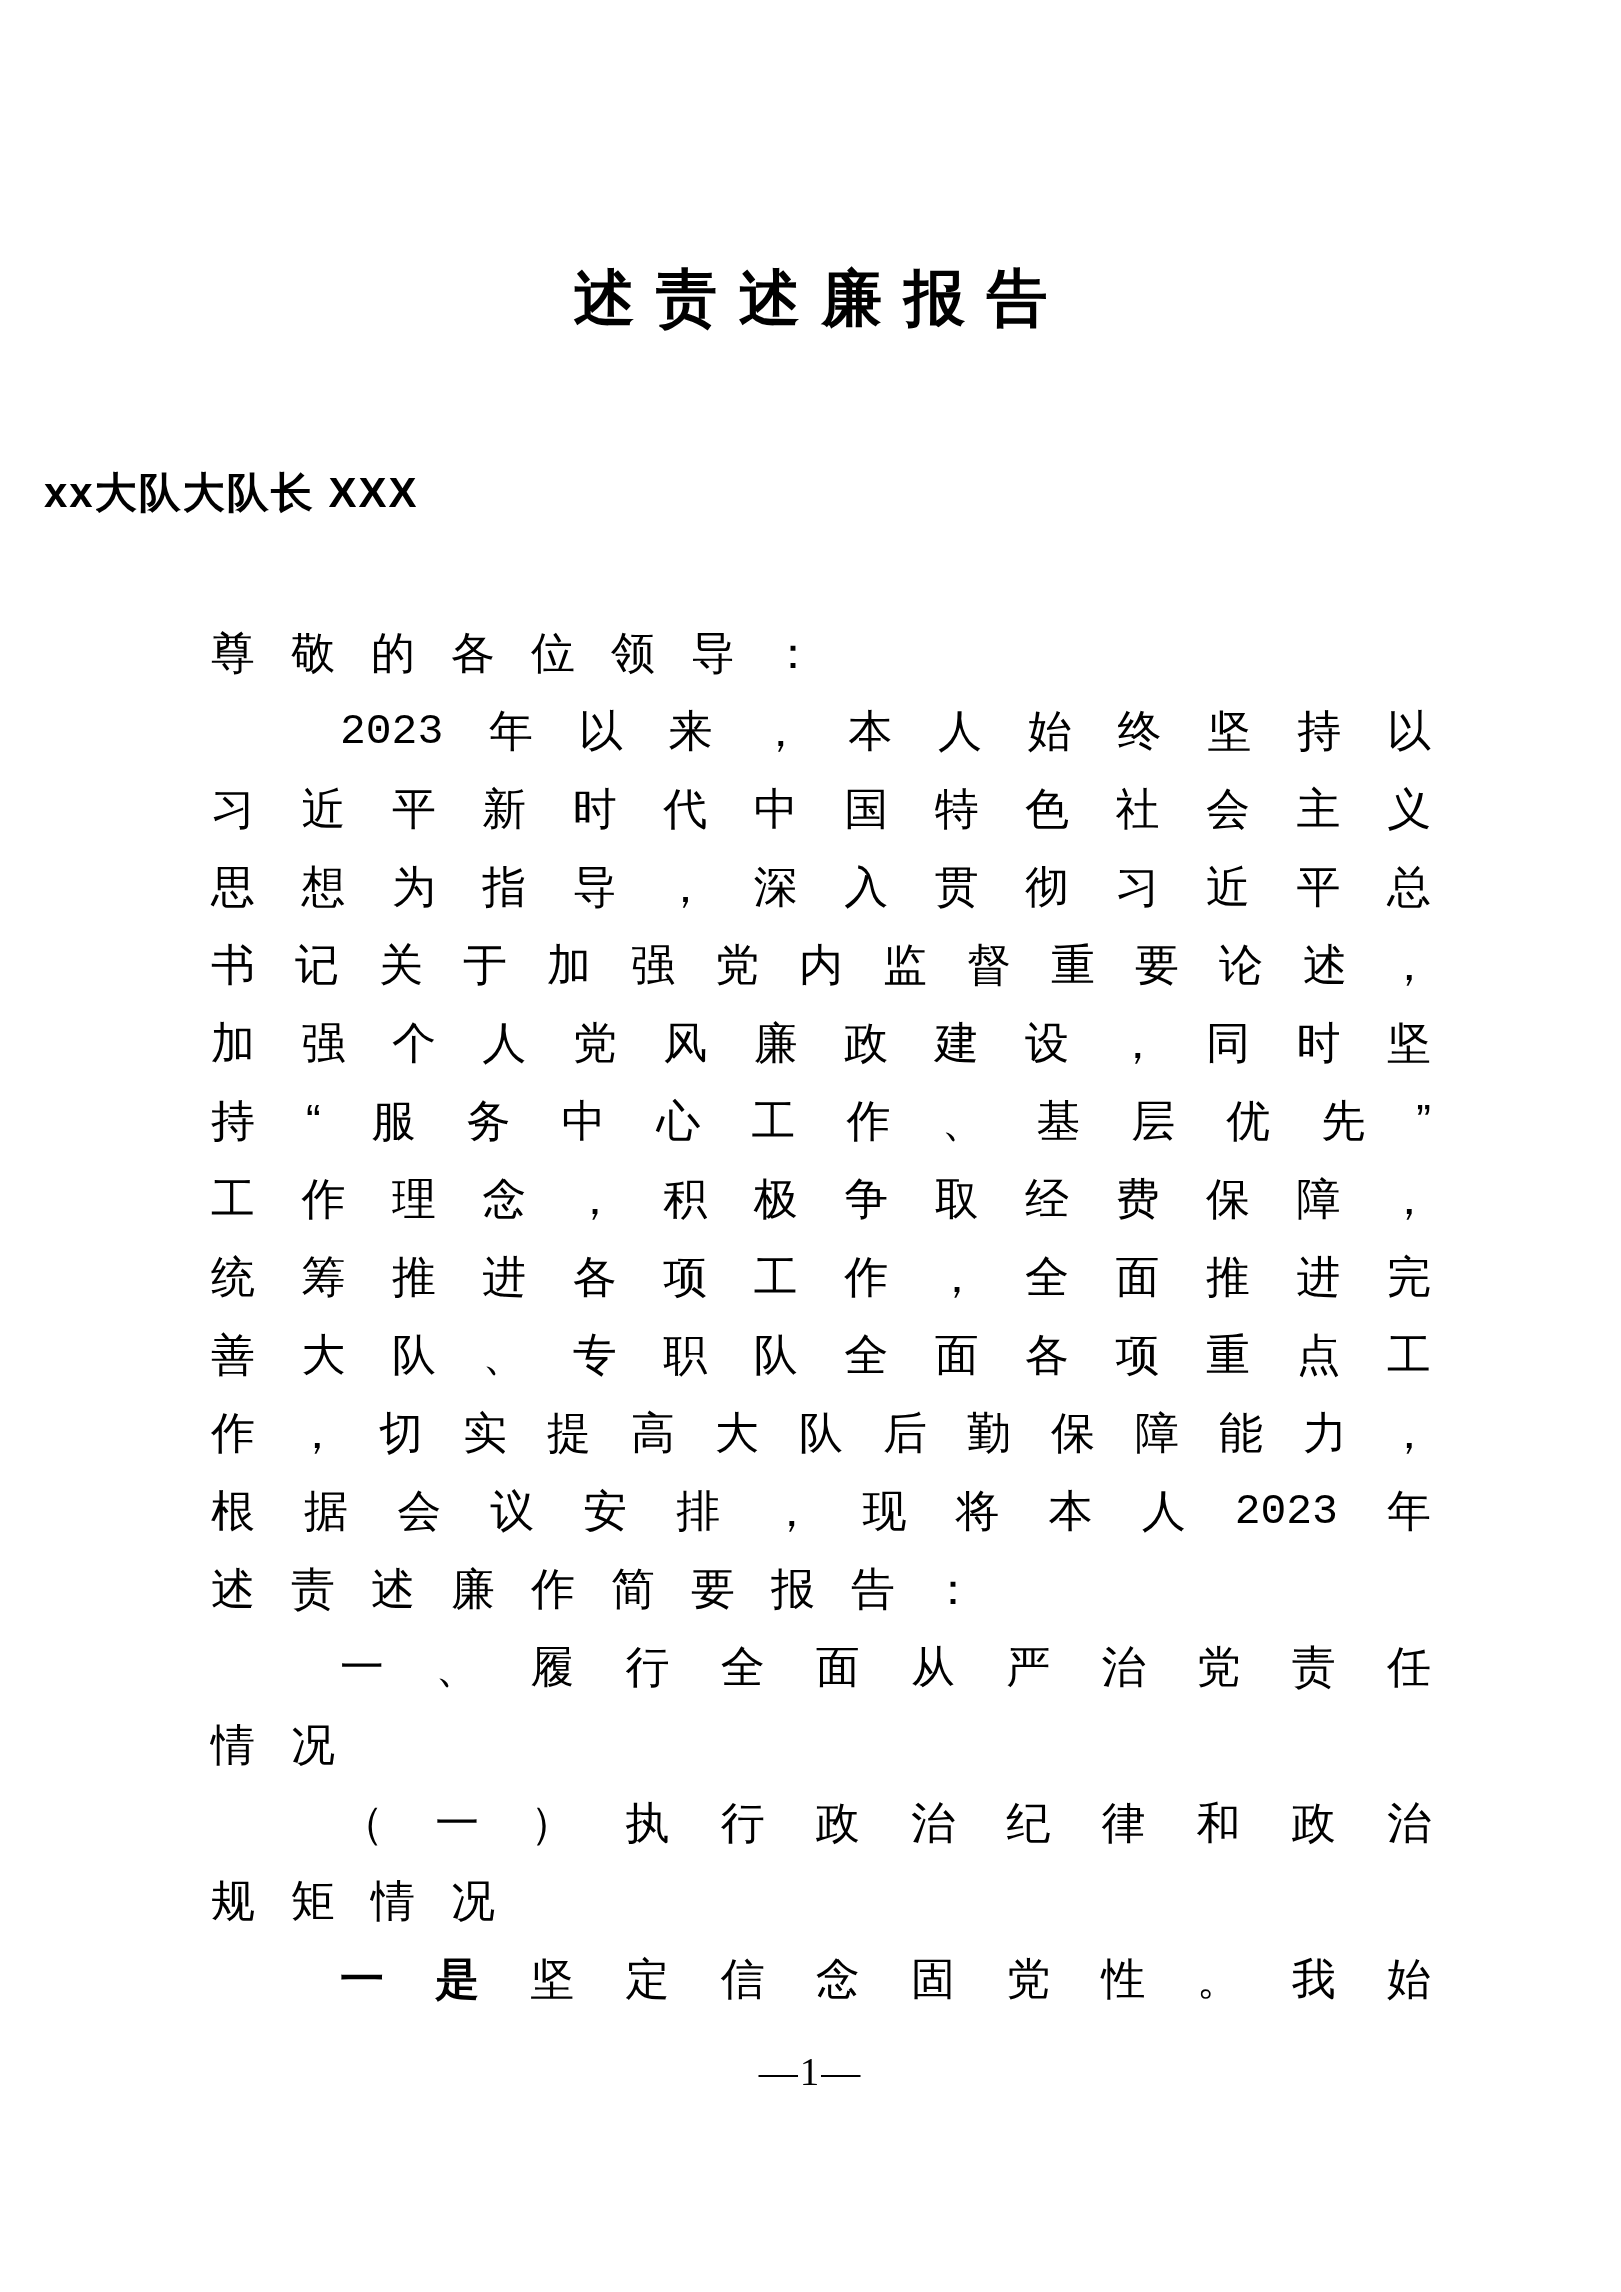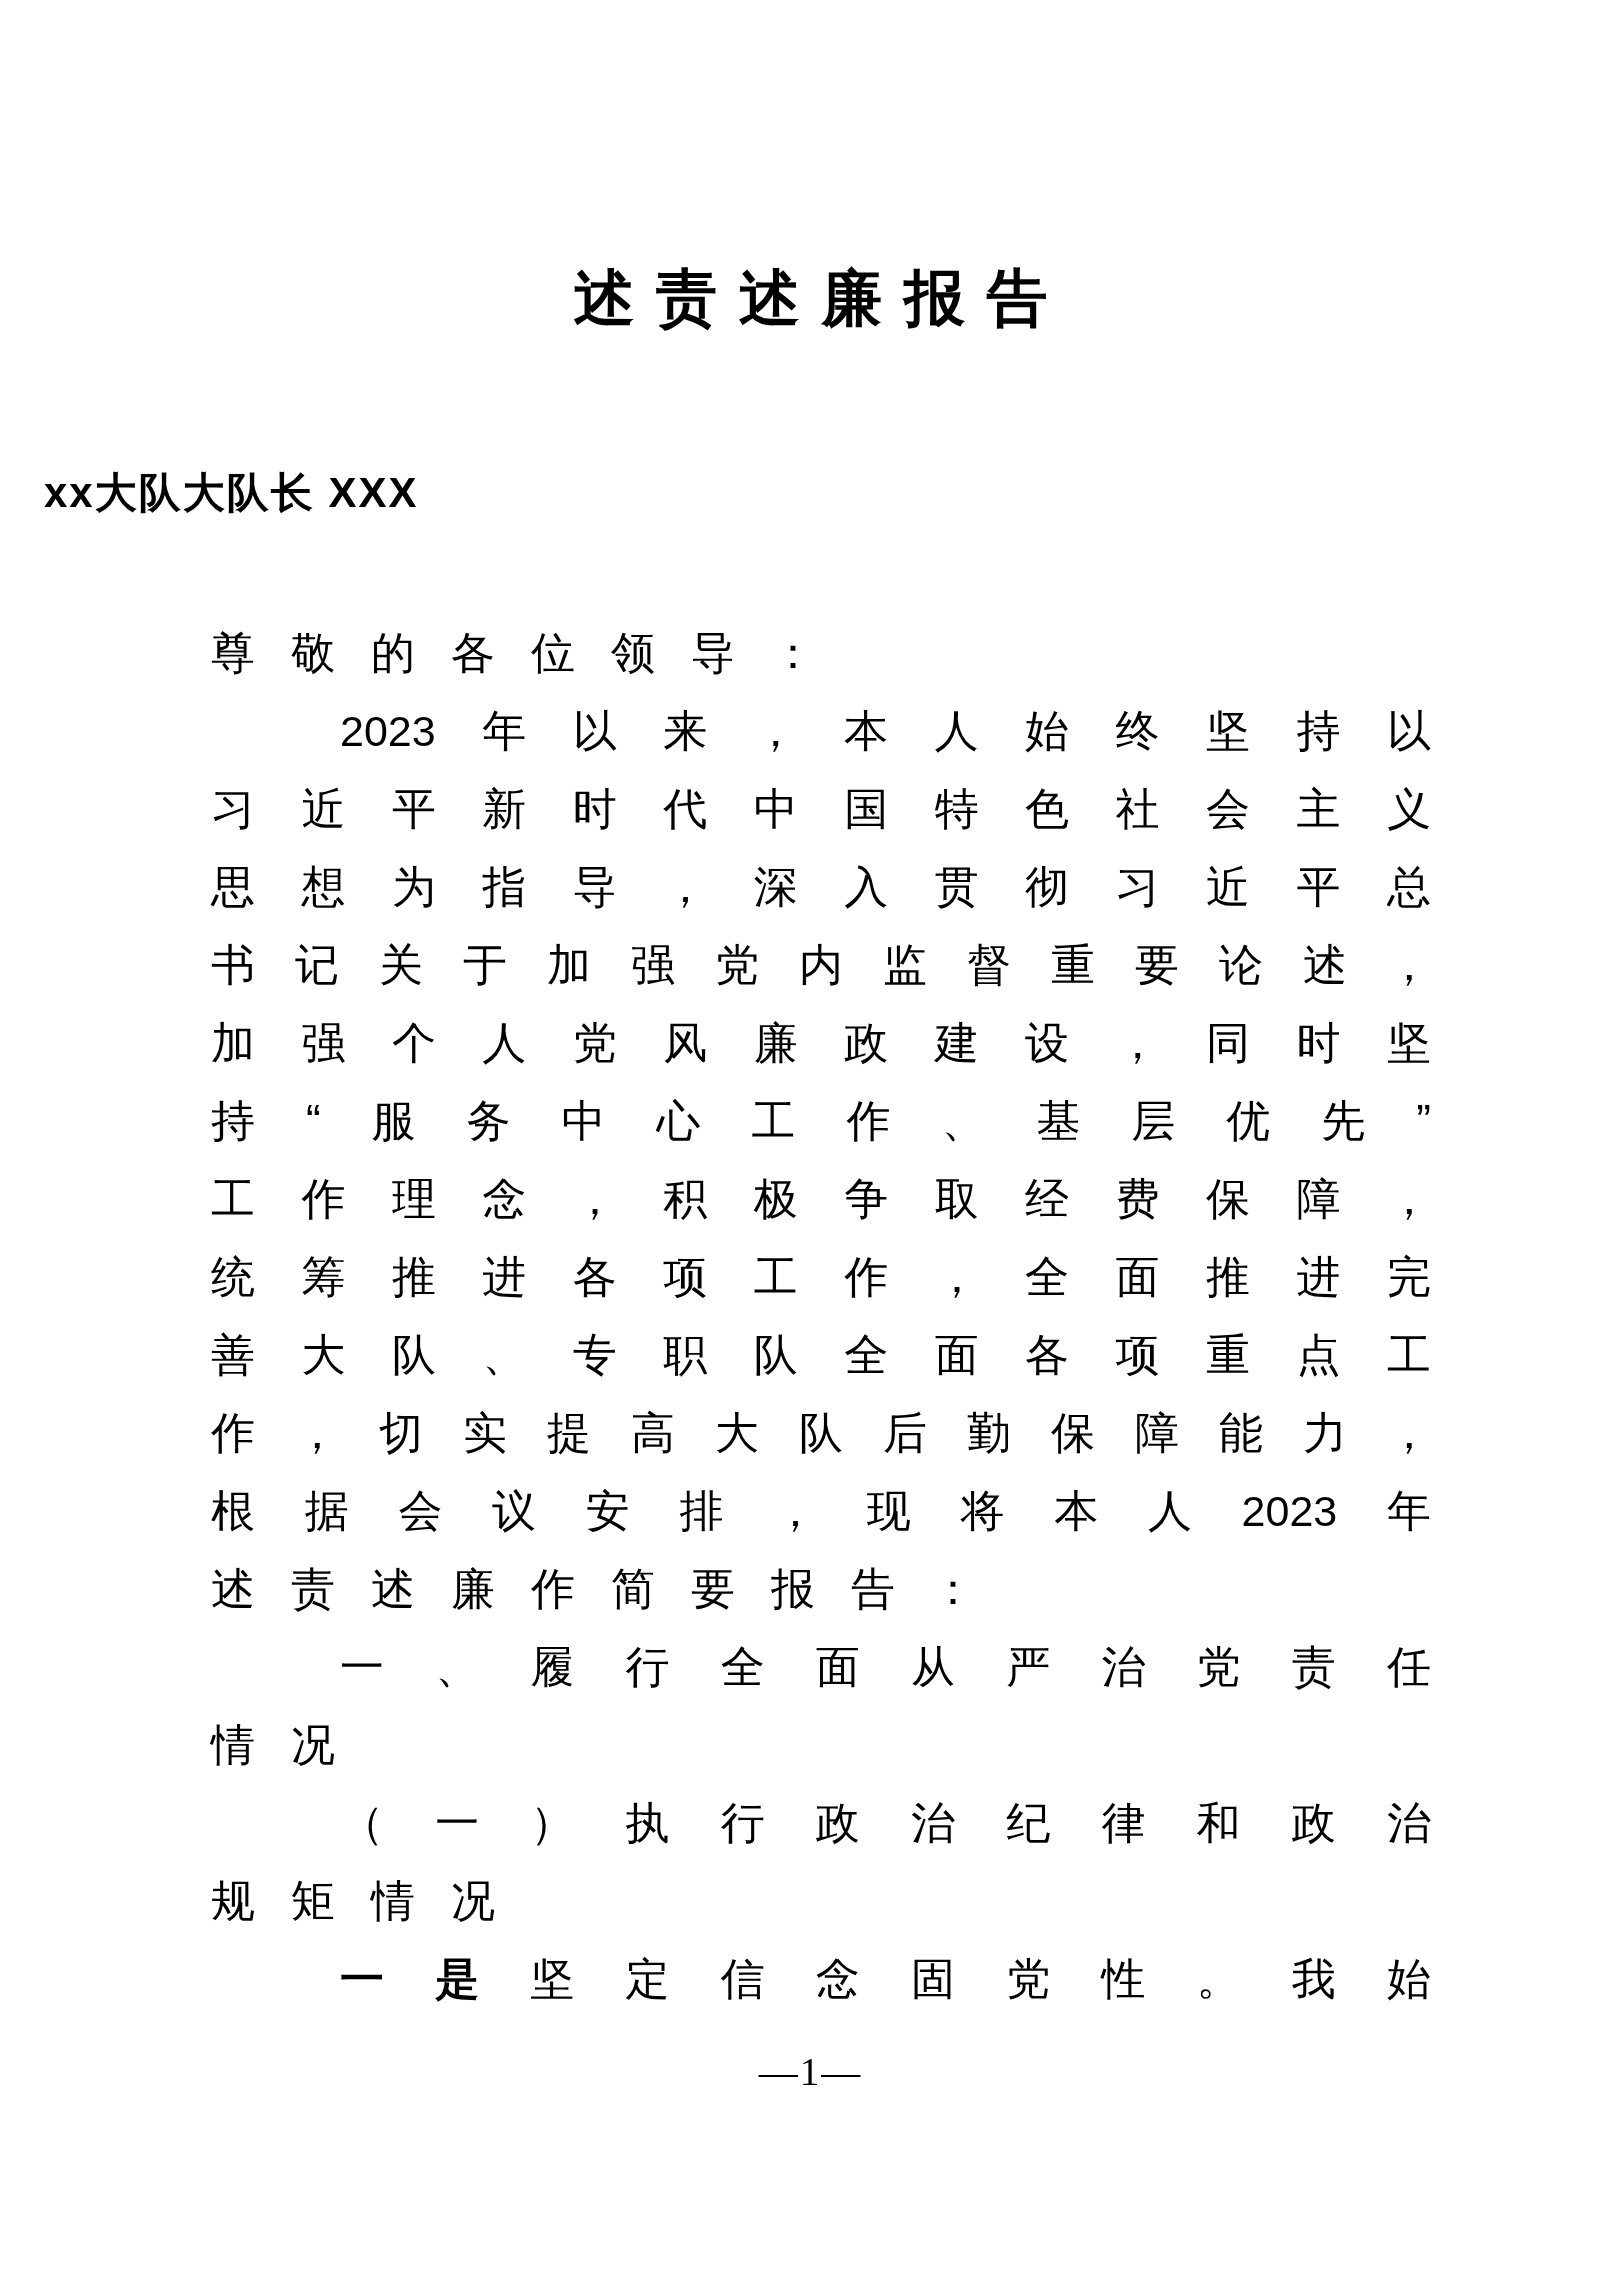--- a/index.html
+++ b/index.html
@@ -53,21 +53,21 @@
     font-size: 44px;
     line-height: 1;
   }
   .line.nojust {
     justify-content: flex-start;
     gap: 36px;
   }
   .line.indent { padding-left: 129px; }
   .tok { display: inline-block; white-space: pre; }
   .tok.num {
-    font-family: Liberation Sans, sans-serif;
+    font-family: Liberation Mono, monospace;
     font-size: 43px;
   }
   .tok.bold { font-weight: bold; }
   .page-number {
     position: absolute;
     top: 2049px;
     left: 0;
     width: 100%;
     text-align: center;
     font-size: 39px;

